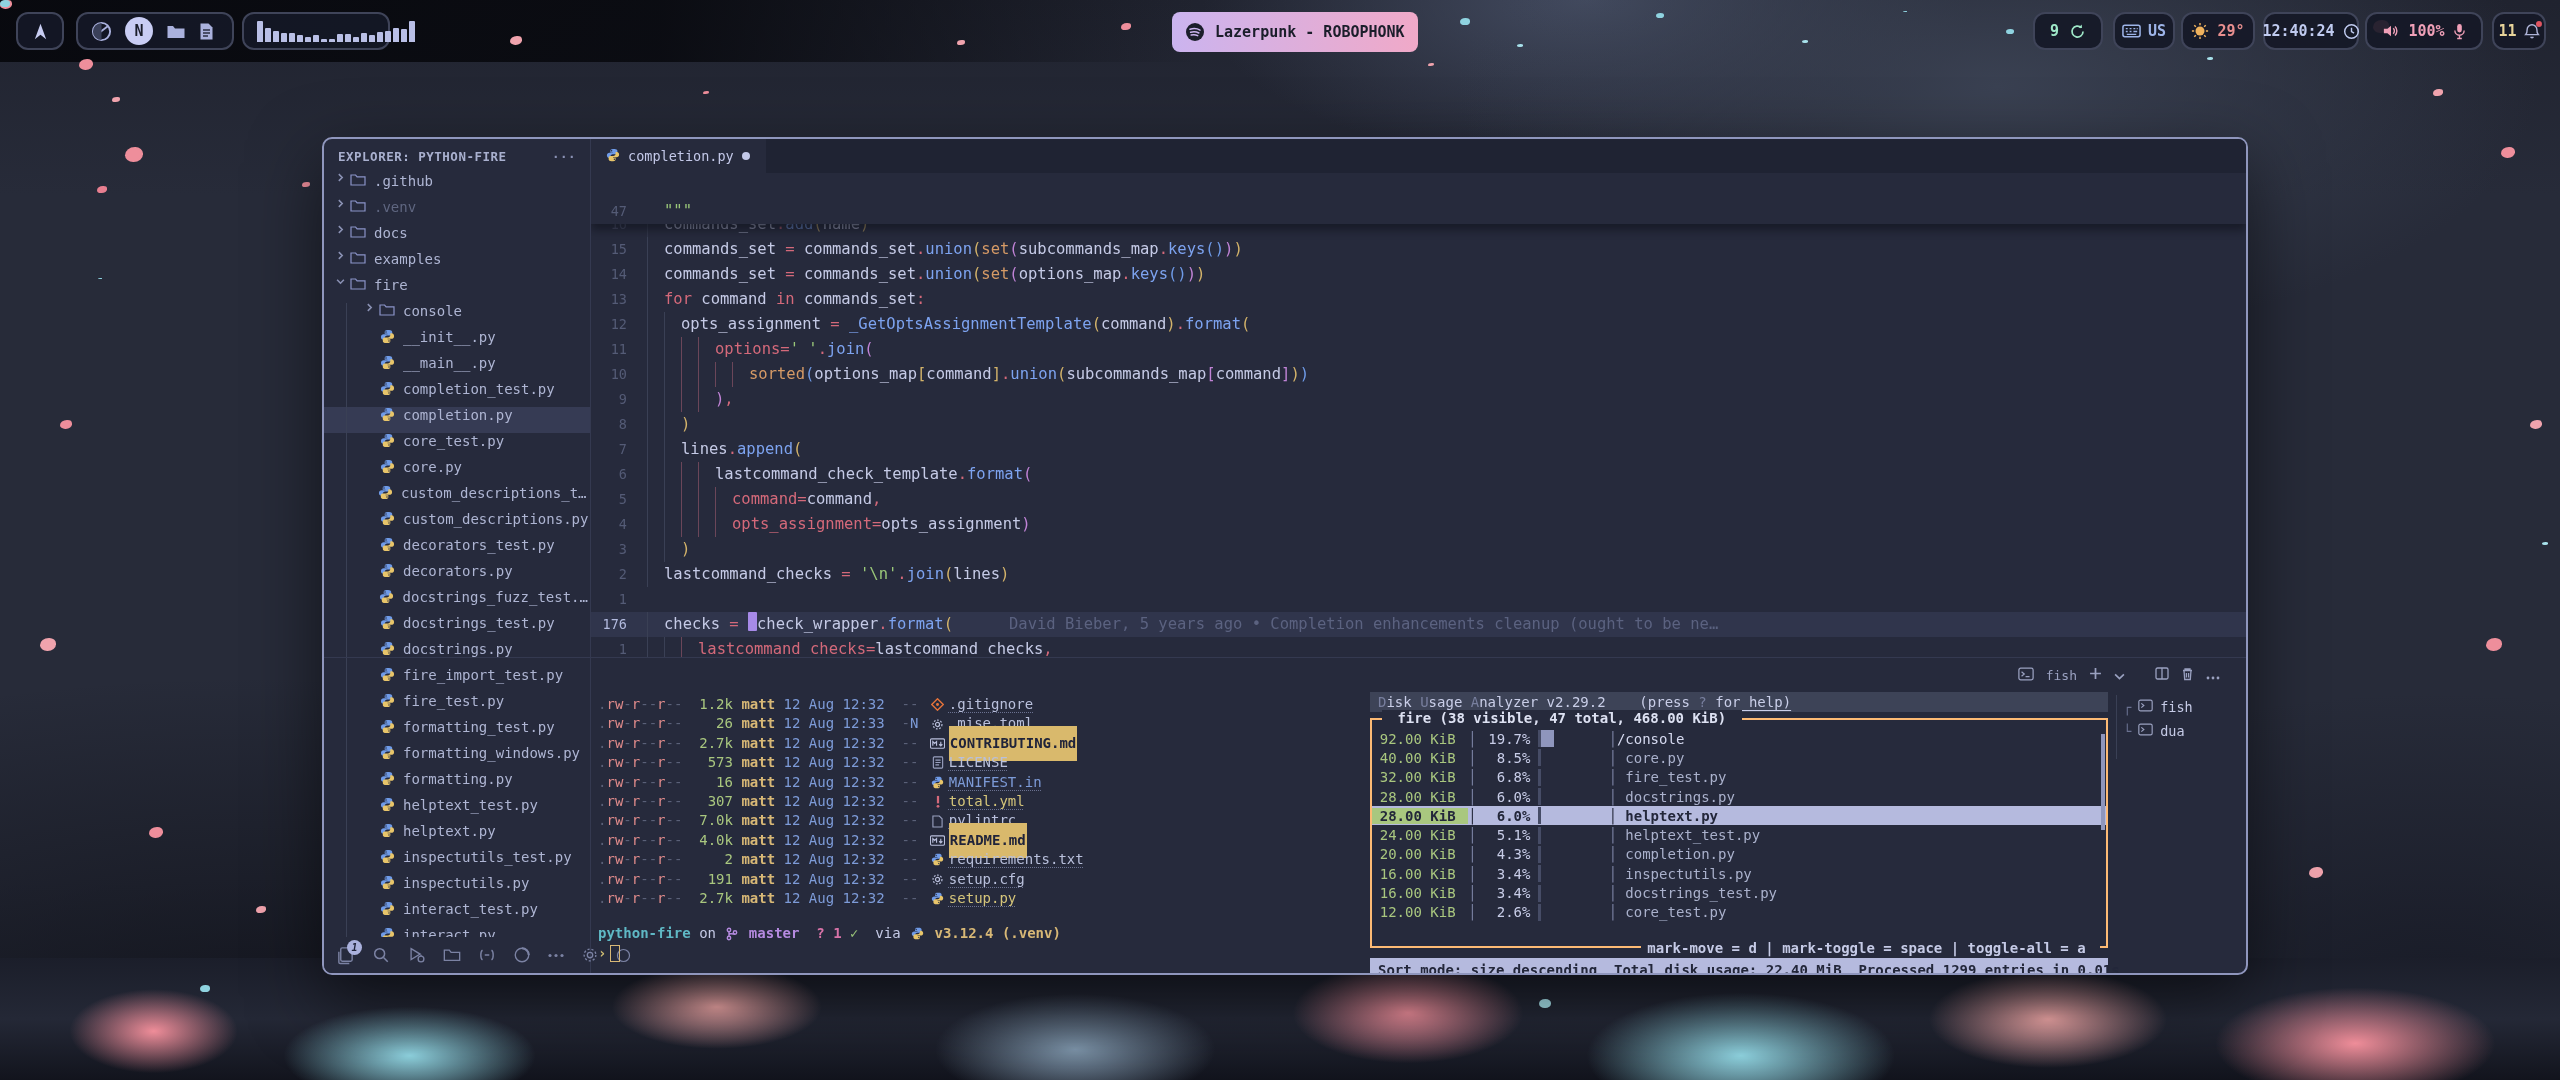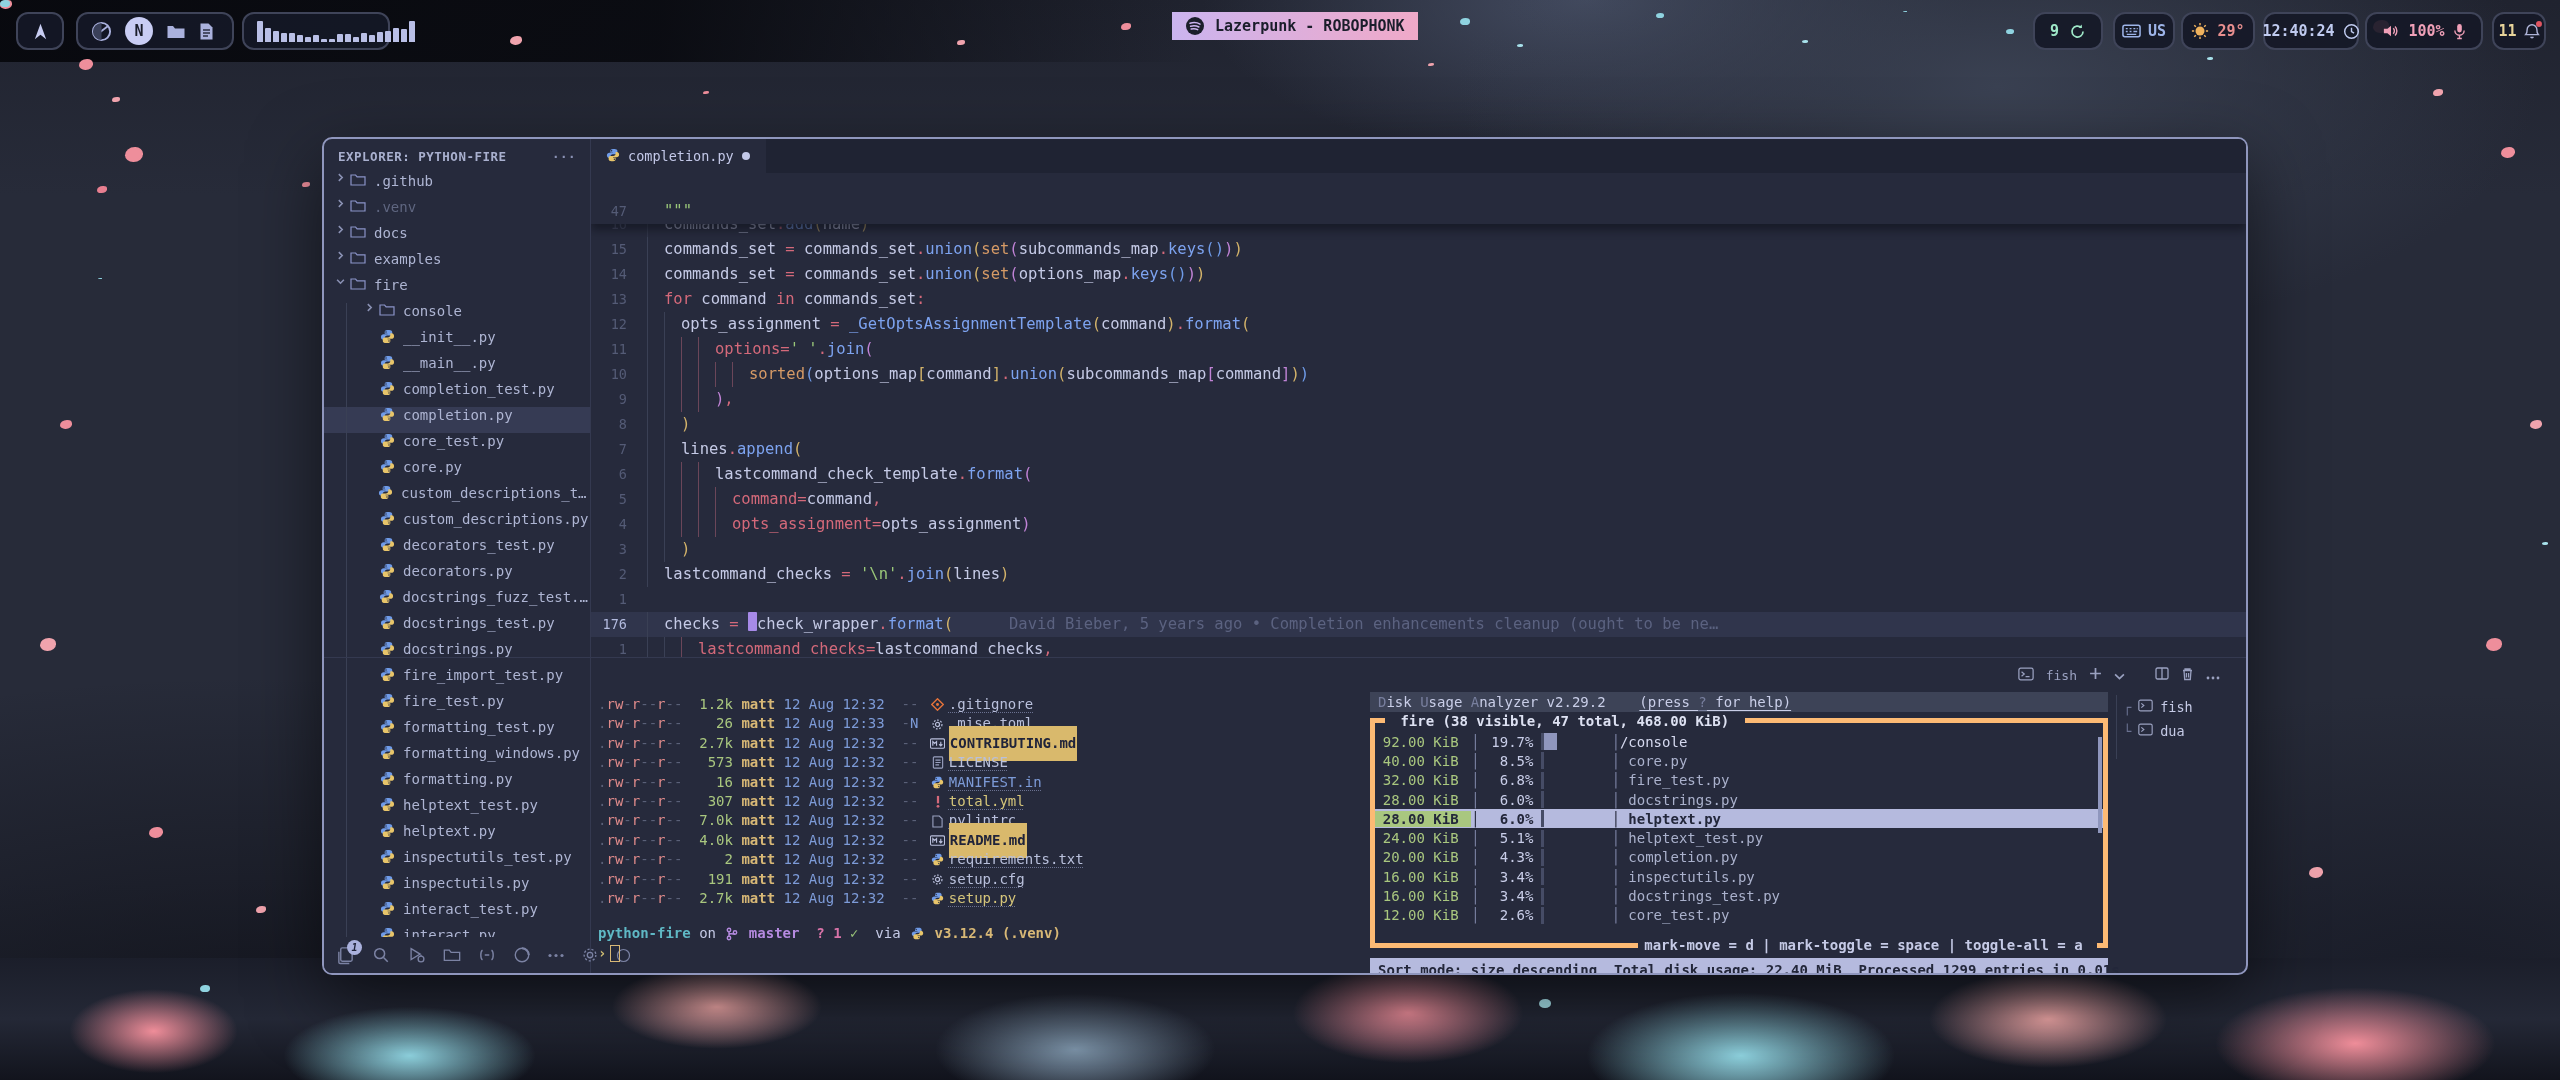--- a/index.html
+++ b/index.html
@@ -32,21 +32,21 @@
     box-shadow:1460px 18px 0 0 #8fd3e0,1515px 42px 0 -2px #a8e2ec,1655px 12px 0 -1px #8fd3e0,1800px 38px 0 -2px #a8e2ec,
     2005px 28px 0 -1px #8fd3e0,2205px 55px 0 -2px #a8e2ec,1900px 8px 0 -3px #8fd3e0,95px 275px 0 -3px #8fd3e0,
     2540px 540px 0 -2px #a8e2ec,200px 985px 0 0 #8fd3e0,1540px 1000px 0 1px #a8e2ec}
   
   .pill{position:absolute;top:12px;height:38px;background:#14172300;background:#151826e8;border:2px solid #3f4459;border-radius:12px;
     display:flex;align-items:center;gap:10px;padding:0 13px;color:#aeb4d8;font-size:15px;font-weight:bold}
   .pill svg{display:block}
   .ws-active{width:28px;height:28px;border-radius:50%;background:#c9cdf4;color:#1b1e2b;display:flex;align-items:center;justify-content:center;font-size:15px;font-weight:bold}
   .vis{display:flex;align-items:flex-end;gap:2px;height:22px}
   .vis i{width:6px;background:#b9bfe6;border-radius:1px 1px 0 0}
-  .music{background:linear-gradient(90deg,#cbb4ef,#f0a9c8);border:none;color:#1b1e2b;height:28px;border-radius:0}
+  .music{background:linear-gradient(90deg,#cbb4ef,#f0a9c8);border:none;color:#1b1e2b;height:40px;border-radius:8px}
   
   .win{position:absolute;left:322px;top:137px;width:1926px;height:838px;background:#262a3c;border:2px solid #8f96bd;border-radius:10px;
     box-shadow:0 24px 70px rgba(0,0,0,.55);overflow:hidden}
   .titlerow{position:absolute;left:0;top:0;width:100%;height:34px}
   .expl-head{position:absolute;left:0;top:0;width:266px;height:34px;display:flex;align-items:center;padding:0 14px;color:#a9b0cf;font-size:12.5px;font-weight:bold;letter-spacing:.5px}
   .tabstrip{position:absolute;left:266px;top:0;right:0;height:34px;background:#1f2333}
   .tab{position:absolute;left:0;top:0;height:34px;background:#262a3c;display:flex;align-items:center;gap:8px;padding:0 16px;color:#c3c8e8;font-size:13.5px}
   .tab .dot{width:8px;height:8px;border-radius:50%;background:#c3c8e8}
   
   .sidebar{position:absolute;left:0;top:34px;width:266px;bottom:36px;overflow:hidden}
@@ -94,21 +94,21 @@
   .fname.blue{color:#7d9bd8}.fname.yellow{color:#d5c57a}
   .p-cyan{color:#5fb8c5;font-weight:bold}.p-fg{color:#c5cae6}.p-purple{color:#b58ae0;font-weight:bold}
   .p-pink{color:#d873a8;font-weight:bold}.p-green{color:#98c379;font-weight:bold}.p-yellow{color:#d8b876;font-weight:bold}
   .p-chev{color:#cdbb72;font-weight:bold}
   .hollow{display:inline-block;width:10px;height:17px;border:1.5px solid #d8b876;vertical-align:-3px;margin-left:4px}
   
   .dua{position:absolute;left:1046px;top:553px;width:738px;height:285px;font-size:14px}
   .dua-head{height:20px;background:#3d4357;color:#c9cee8;display:flex;align-items:center;padding:0 8px;white-space:pre}
   .dua-head .dim{color:#787f9e}
   .dua-head .u{text-decoration:underline;text-underline-offset:3px}
-  .frame{position:relative;margin-top:6px;height:230px;border:5px solid #fdba74}
+  .frame{position:relative;margin-top:6px;height:230px;border:2px solid #fdba74}
   .frame-title{position:absolute;top:-10px;left:10px;background:#262a3c;padding:0 7px;color:#dde1f2;font-weight:bold;white-space:pre}
   .frame-foot{position:absolute;bottom:-10px;right:6px;background:#262a3c;padding:0 6px;color:#c5cae6;font-weight:bold;white-space:pre}
   .dua-rows{padding-top:9px}
   .drow{display:flex;align-items:center;height:19.3px;white-space:pre;color:#9aa1c0}
   .drow .sz{width:96px;text-align:right;color:#a9c77f;padding-right:4px}
   .drow .sep{color:#7b82a3}
   .drow .pct{width:62px;text-align:right;color:#c8cde8;padding-right:8px}
   .drow .bar{width:64px;height:17px;flex:none;position:relative;border-left:3px solid #464c66;margin-right:6px}
   .drow .bar i{position:absolute;left:0;top:0;bottom:0;background:#8f96bd}
   .drow .nm{color:#aab1cc}

